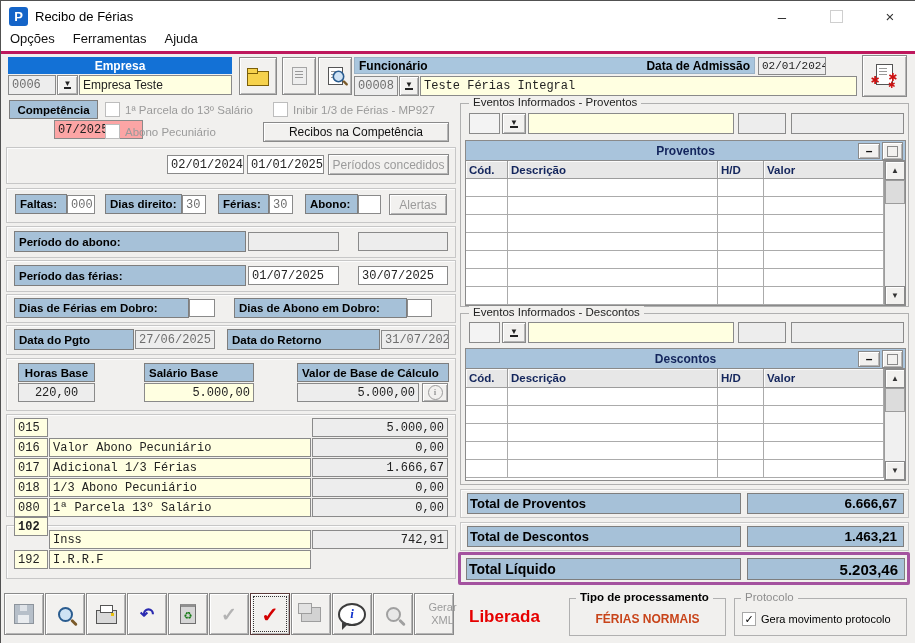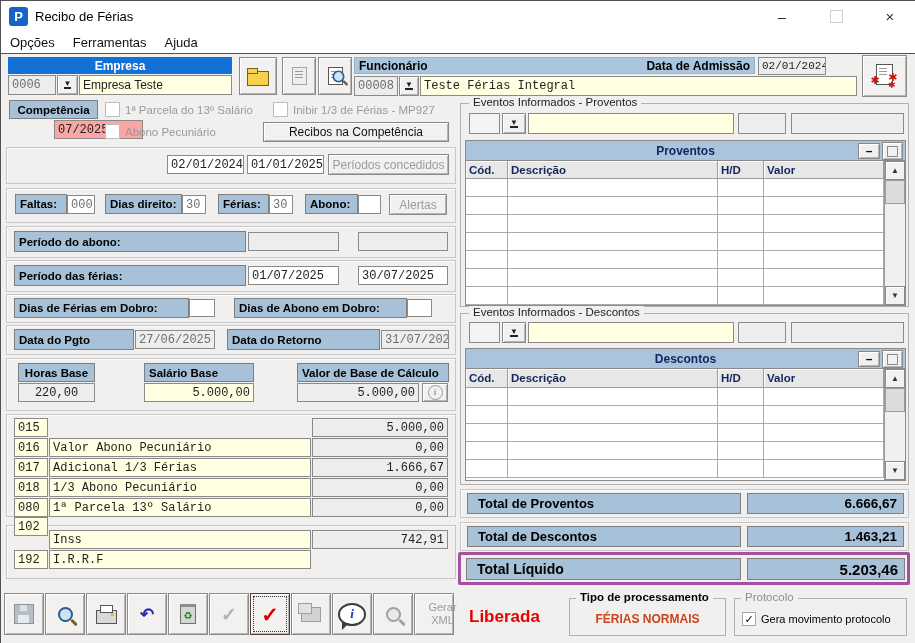--- a/index.html
+++ b/index.html
@@ -6,22 +6,22 @@
   .window{position:relative;width:915px;height:643px;background:#f1f0ee;border:1px solid #515151;
           font-family:"Liberation Sans",sans-serif;overflow:hidden;}
   .abs{position:absolute;box-sizing:border-box;}
   
   .titlebar{left:0;top:0;width:100%;height:30px;background:#ffffff;display:flex;align-items:center;}
   .appicon{width:19px;height:19px;margin-left:8px;background:#1464c8;border-radius:3px;color:#fff;
            font:bold 13px/19px "Liberation Sans",sans-serif;text-align:center;}
   .title{margin-left:7px;font-size:13px;color:#000;}
   .wctl{position:absolute;top:0;height:30px;width:46px;display:flex;align-items:center;justify-content:center;
         font-size:15px;color:#333;}
-  .menubar{left:0;top:30px;width:100%;height:23px;background:#ffffff;display:flex;align-items:center;
-           border-bottom:1px solid #be185d;}
+  .menubar{left:0;top:30px;width:100%;height:23px;background:#ffffff;display:flex;
+           border-bottom:3px solid #be185d;}
   .menuitem{padding:0 9px;font-size:13px;color:#111;}
   
   .lbl{background:#a6c1d8;border:1px solid #7e7e7e;display:flex;align-items:center;padding:0 4px;
        font-weight:bold;font-size:11.5px;color:#000;white-space:nowrap;overflow:hidden;}
   .lbl.c{justify-content:center;}
   .fld{background:#fff;border:1px solid #8a8a8a;display:flex;align-items:center;padding:0 3px;
        font-family:"Liberation Mono",monospace;font-size:12px;color:#222;white-space:nowrap;overflow:hidden;}
   .fld.g{background:#ededed;}
   .fld.y{background:#ffffe1;}
   .fld.r{justify-content:flex-end;}
@@ -83,21 +83,21 @@
   .icon-doc{width:13px;height:16px;background:#fff;border:1px solid #555;position:relative;}
   .icon-doc::before{content:"";position:absolute;left:2px;top:3px;width:8px;height:1px;background:#999;
                     box-shadow:0 3px 0 #999,0 6px 0 #999;}
   .icon-doc.gray{border-color:#a5a5a5;background:#eee;}
   .icon-folder{width:20px;height:13px;background:#f6d24c;border:1px solid #7c5f08;position:relative;margin-top:4px;}
   .icon-folder::before{content:"";position:absolute;left:-1px;top:-4px;width:9px;height:4px;background:#f6d24c;border:1px solid #7c5f08;}
   .redgear{position:absolute;color:#cc1111;font-size:11px;line-height:1;}
   .infobtn-circle{width:13px;height:13px;border:1px solid #9a9a9a;border-radius:50%;color:#9a9a9a;
                   font:bold 9px/13px "Liberation Serif",serif;text-align:center;}
   
-  .tot-lbl{background:#a6c1d8;border:1px solid #7e7e7e;display:flex;align-items:center;padding:0 10px;
+  .tot-lbl{background:#a6c1d8;border:1px solid #7e7e7e;display:flex;align-items:center;padding:0 2px;
            font-weight:bold;font-size:13px;color:#000;}
   .tot-val{background:#a6c1d8;border:1px solid #7e7e7e;display:flex;align-items:center;justify-content:flex-end;
            padding:0 6px;font-weight:bold;font-size:13.5px;color:#000;}
   .purple{border:3px solid #a4529f;border-radius:2px;}
   .status-lib{font-weight:bold;font-size:17px;color:#e60000;}
   .tipo-val{font-weight:bold;font-size:12px;color:#c8441a;}
 </style>
 </head>
 <body>
 
@@ -237,21 +237,21 @@
   <div class="abs fld y" style="left:48px;top:457px;width:262px;height:19px;">Adicional 1/3 Férias</div>
   <div class="abs fld g r" style="left:311px;top:457px;width:136px;height:19px;">1.666,67</div>
   <div class="abs fld y" style="left:13px;top:477px;width:34px;height:19px;">018</div>
   <div class="abs fld y" style="left:48px;top:477px;width:262px;height:19px;">1/3 Abono Pecuniário</div>
   <div class="abs fld g r" style="left:311px;top:477px;width:136px;height:19px;">0,00</div>
   <div class="abs fld y" style="left:13px;top:497px;width:34px;height:19px;">080</div>
   <div class="abs fld y" style="left:48px;top:497px;width:262px;height:19px;">1ª Parcela 13º Salário</div>
   <div class="abs fld g r" style="left:311px;top:497px;width:136px;height:19px;">0,00</div>
 
   <div class="abs sect" style="left:5px;top:524px;width:450px;height:54px;"></div>
-  <div class="abs fld y" style="left:13px;top:516px;width:34px;height:19px;">102</div>
+  <div class="abs fld y" style="left:13px;top:516px;width:34px;height:19px;font-weight:bold;">102</div>
   <div class="abs fld y" style="left:48px;top:529px;width:262px;height:19px;">Inss</div>
   <div class="abs fld g r" style="left:311px;top:529px;width:136px;height:19px;">742,91</div>
   <div class="abs fld y" style="left:13px;top:549px;width:34px;height:19px;">192</div>
   <div class="abs fld y" style="left:48px;top:549px;width:262px;height:19px;">I.R.R.F</div>
 
   <div class="abs btn tbtn" style="left:3px;">
       <span class="icon-floppy"></span>
     </div>
   <div class="abs btn tbtn" style="left:44px;">
       <span class="mag"></span>

